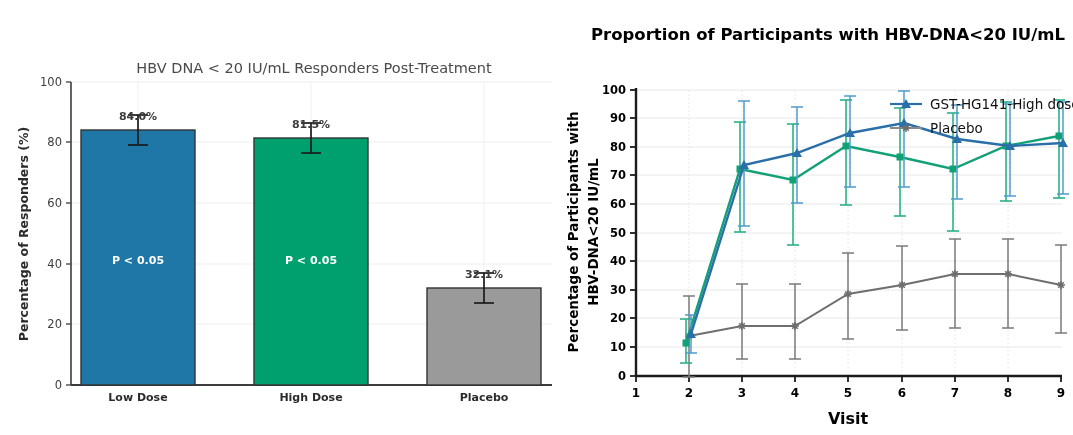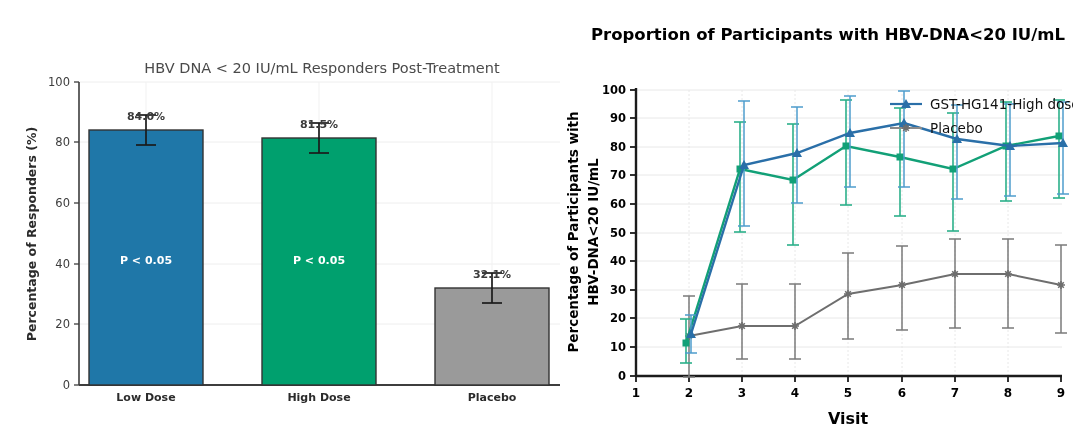--- a/index.html
+++ b/index.html
@@ -2,21 +2,21 @@
 <html><head>
 <meta charset="utf-8">
 <style>
   html,body{margin:0;padding:0;}
   body{
     width:1073px;height:435px;background:#ffffff;overflow:hidden;
     font-family:"DejaVu Sans","Liberation Sans",sans-serif;
   }
   #root{position:relative;width:1073px;height:435px;}
   .panel{position:absolute;top:0;}
-  #left-panel{left:12px;width:560px;height:435px;}
+  #left-panel{left:4px;width:560px;height:435px;}
   #right-panel{left:560px;width:513px;height:435px;}
   svg{display:block;}
   text{dominant-baseline:auto;}
 </style>
 </head>
 <body>
 
 <div id="root">
 
   <div class="panel" id="left-panel">

